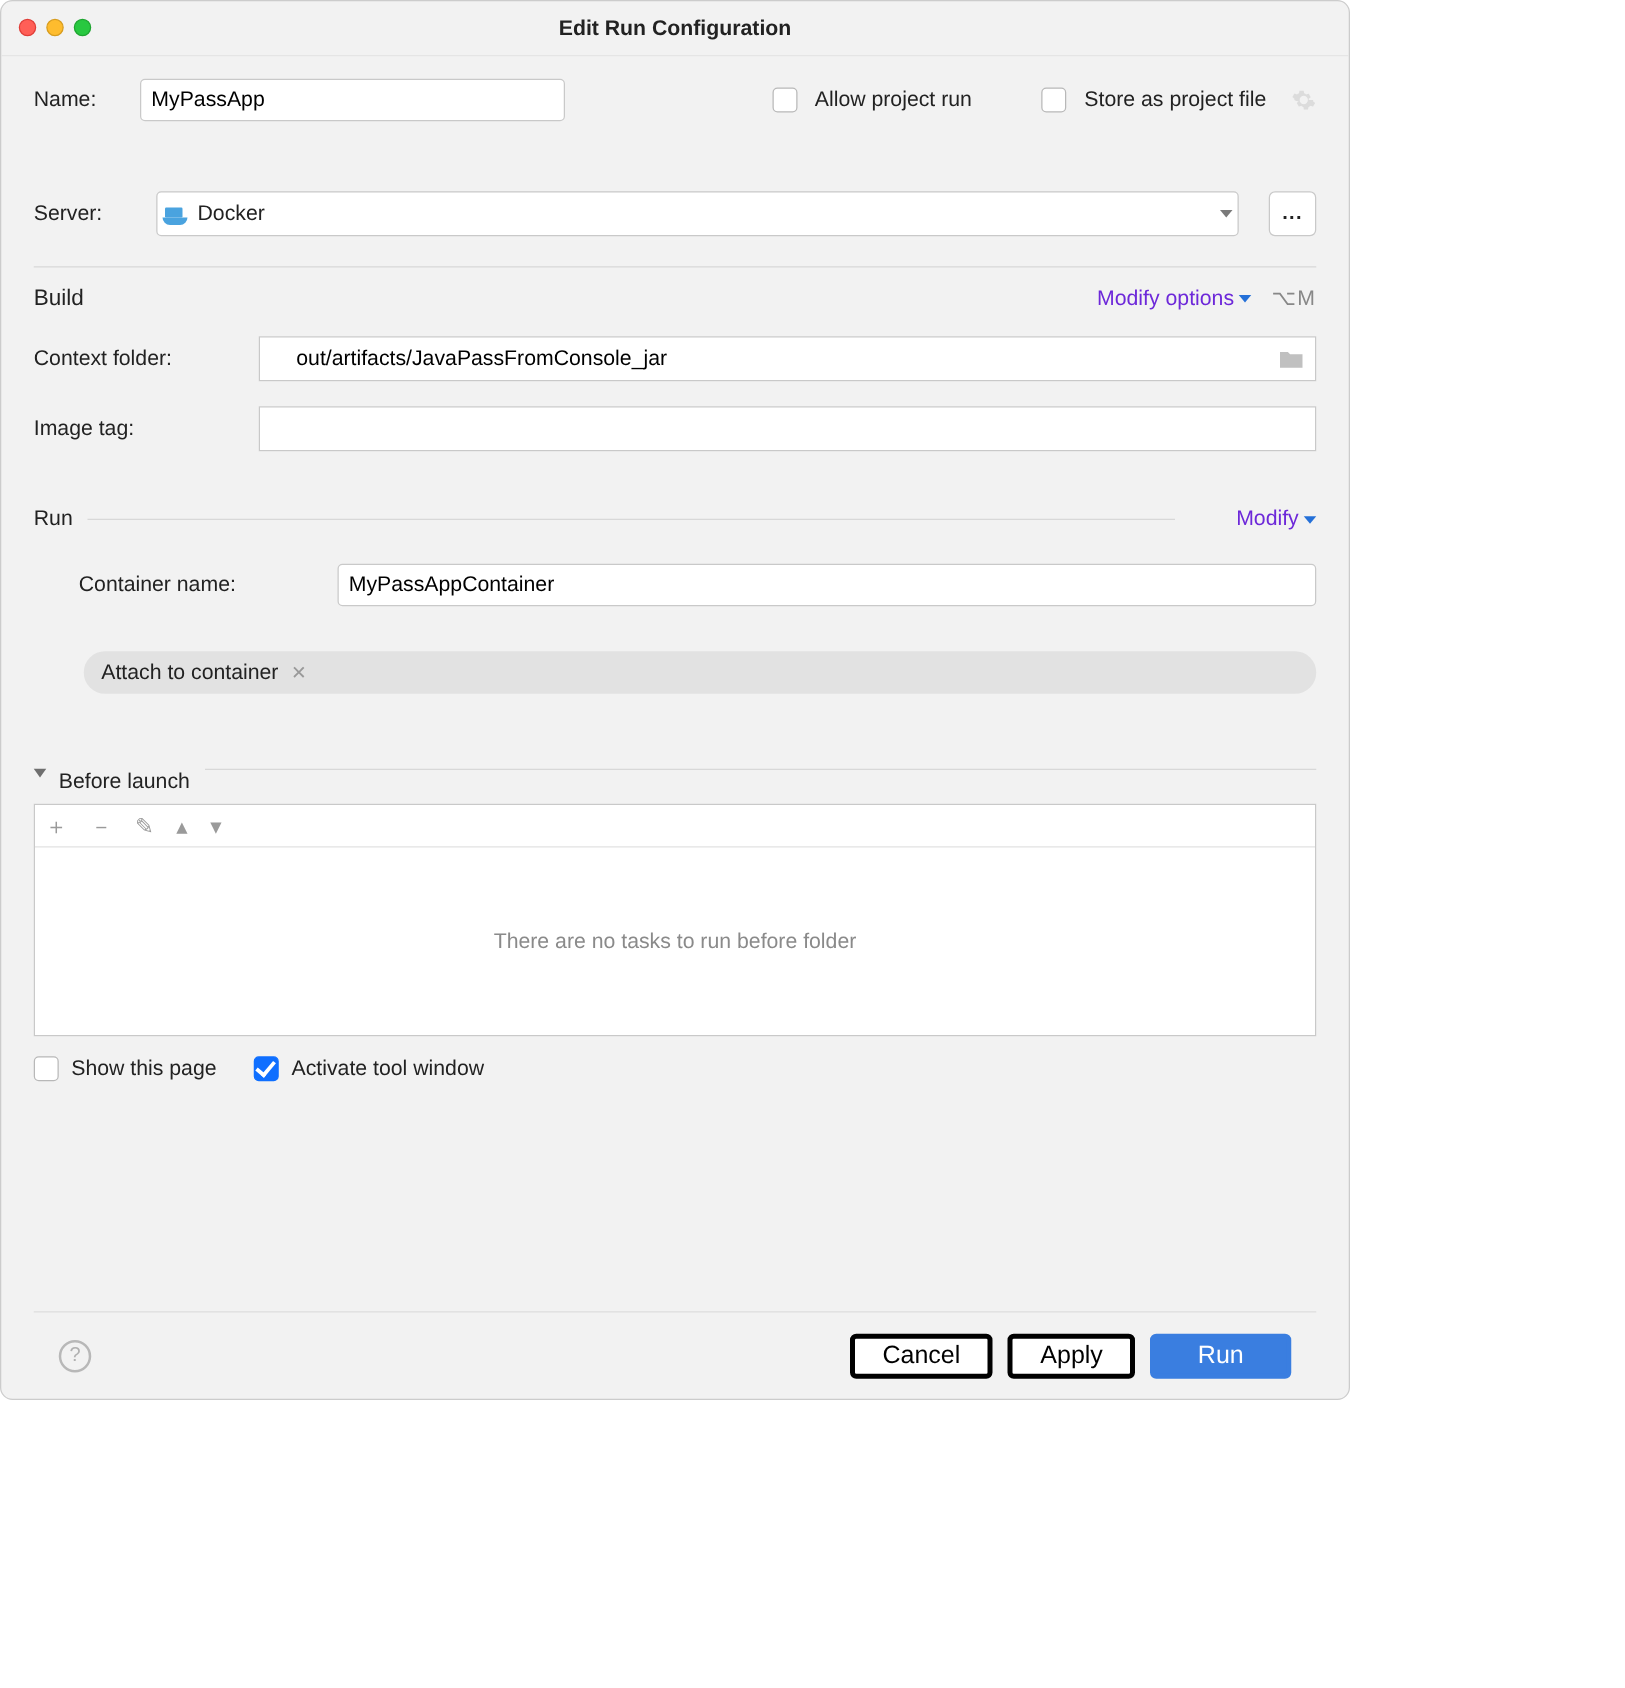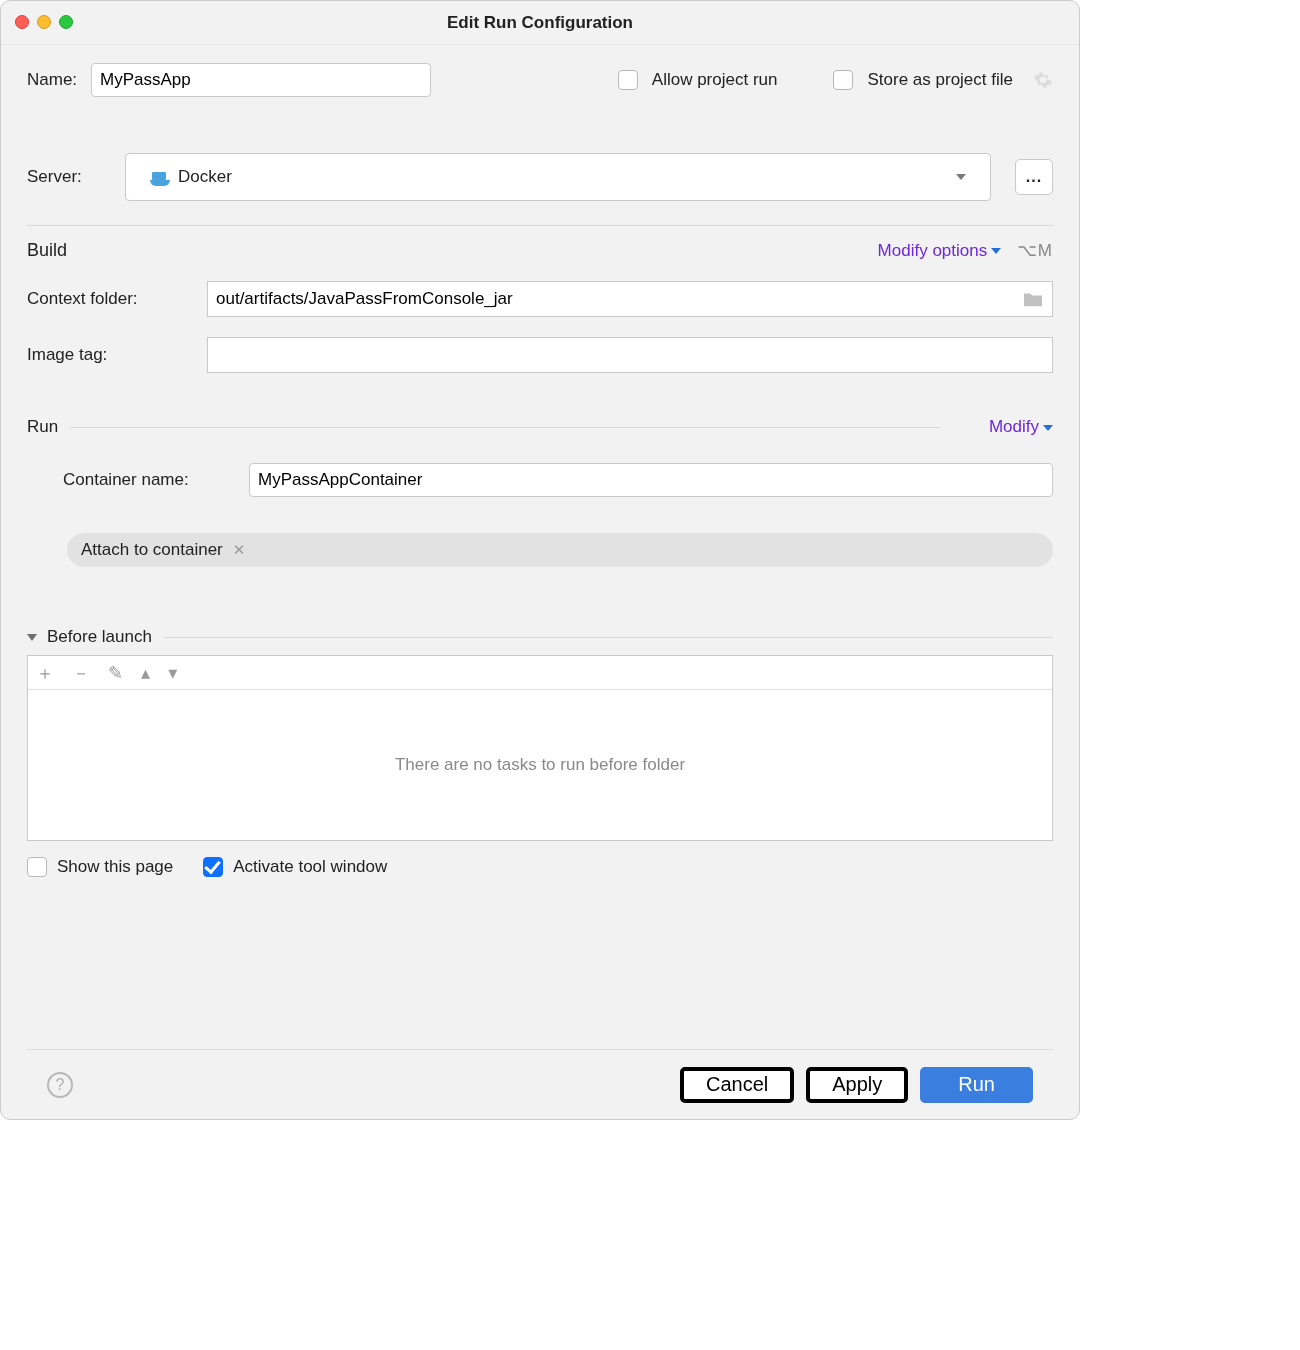--- a/index.html
+++ b/index.html
@@ -8,48 +8,48 @@
 .titlebar { height: 44px; display: flex; align-items: center; position: relative; border-bottom: 1px solid #e5e5e5; }
 .traffic { display: flex; gap: 8px; position: absolute; left: 14px; top: 14px; }
 .dot { width: 14px; height: 14px; border-radius: 50%; }
 .dot.red { background: #ff5f57; border: 1px solid #e03e38; }
 .dot.yel { background: #febc2e; border: 1px solid #d79c1e; }
 .dot.grn { background: #28c840; border: 1px solid #1fa531; }
 .title { margin: 0 auto; font-weight: 600; font-size: 17px; }
 .content { flex: 1; padding: 18px 26px 0 26px; overflow: hidden; display: flex; flex-direction: column; }
 .row { display: flex; align-items: center; }
 .lbl { font-size: 17px; }
-input[type=text] { height: 34px; padding: 0 8px; font-size: 17px; border: 1px solid #c9c9c9; border-radius: 4px; background: #fff; }
+input[type=text] { height: 34px; padding: 0 8px; font-size: 17px; border: 1px solid #c9c9c9; border-radius: 4px; background: #fff; margin-left: 21px; }
 .chk { width: 20px; height: 20px; border: 1px solid #b8b8b8; border-radius: 4px; background: #fff; flex-shrink: 0; }
 .chk.on { background: #0f6fff; border-color: #0f6fff; position: relative; }
 .chk.on::after { content: ""; position: absolute; left: 4px; top: 0px; width: 6px; height: 12px; border: solid #fff; border-width: 0 3px 3px 0; transform: rotate(40deg); }
 .gear { width: 20px; height: 20px; color: #c5c5c5; }
 .hr { height: 1px; background: #d8d8d8; margin: 24px 0 14px; }
 .section-hdr { display: flex; align-items: center; justify-content: space-between; }
 .section-title { font-size: 18px; font-weight: 400; }
 .link { color: #6d28d9; font-size: 17px; cursor: pointer; padding-left: 37px; }
 .chev-sm { display:inline-block; width:0; height:0; border-left:5px solid transparent; border-right:5px solid transparent; border-top:6px solid #7a7a7a; margin-left:4px; vertical-align: middle; }
 .chev-sm.link-c { border-top-color:#2470d8; }
 .field-row { display:flex; align-items:center; margin-top: 20px; }
 .field-lbl { width: 180px; font-size: 17px; }
 .field-input { flex:1; height: 36px; border:1px solid #c9c9c9; background:#fff; display:flex; align-items:center; }
 .field-input input { border:none; flex:1; height:100%; font-size:17px; padding:0 8px; background:transparent; outline:none; }
 .folder-ico { width:22px; height:18px; margin: 0 8px; color:#c0c0c0; }
 .drop-btn { width: 34px; border-left:1px solid #c9c9c9; height:100%; display:flex; align-items:center; justify-content:center; }
-.select { flex:1; height:48px; border:1px solid #c9c9c9; border-radius:4px; background:#fff; display:flex; align-items:center; padding:0 24px; }
+.select { flex:1; height:36px; border:1px solid #c9c9c9; border-radius:4px; background:#fff; display:flex; align-items:center; padding:0 4px; }
 .docker-ico { width:22px; height:18px; margin-right:6px; position:relative; }
 .docker-ico::before { content:""; position:absolute; left:2px; top:4px; width:14px; height:8px; background:#4aa3df; border-radius:1px; }
 .docker-ico::after { content:""; position:absolute; left:0; bottom:0; width:20px; height:6px; background:#4aa3df; border-radius:0 0 10px 10px; }
 .more-btn { width: 38px; height:36px; margin-left:10px; border:1px solid #c9c9c9; border-radius:5px; background:#fff; display:flex; align-items:center; justify-content:center; font-size:16px; font-weight:bold; letter-spacing:1px; }
 .run-hdr { display:flex; align-items:center; margin-top: 44px; }
 .run-hdr .line { flex:1; height:1px; background:#d8d8d8; margin:0 12px; }
 .container-input { flex:1; height:40px; border:2.5px solid #8eb9ee; border-radius:3px; background:#fff; padding:0 10px; font-size:17px; outline:none; }
 .tag { display:inline-flex; align-items:center; background:#e2e2e2; border-radius:18px; padding: 7px 14px; font-size:17px; margin-left:40px; margin-top:36px; }
 .tag-x { margin-left:10px; color:#999; font-size:15px; }
-.before-hdr { display:flex; align-items:center; margin-top: 60px; }
+.before-hdr { display:flex; align-items:flex-start; margin-top: 60px; }
 .before-hdr .tri { width:0; height:0; border-left:5px solid transparent; border-right:5px solid transparent; border-top:7px solid #6f6f6f; margin-right:10px; }
 .before-hdr .line { flex:1; height:1px; background:#d8d8d8; margin-left:12px; }
 .before-box { border:1px solid #c9c9c9; background:#fff; margin-top:8px; }
 .toolbar { height:34px; border-bottom:1px solid #e2e2e2; display:flex; align-items:center; padding:0 8px; gap:18px; color:#9a9a9a; }
 .toolbar span { font-size:18px; cursor:pointer; }
 .empty { height:150px; display:flex; align-items:center; justify-content:center; color:#8a8a8a; font-size:17px; }
 .bottom-chk { display:flex; align-items:center; gap:10px; margin-top:16px; }
 .footer { height:70px; border-top:1px solid #ddd; display:flex; align-items:center; padding:0 20px; margin-top:auto; }
 .help { width:26px; height:26px; border:2px solid #b8b8b8; border-radius:50%; color:#b0b0b0; display:flex; align-items:center; justify-content:center; font-size:16px; }
 .btn { height:36px; padding:0 22px; border:4px solid #000000; border-radius:5px; background:#fff; font-size:20px; margin-left:12px; cursor:pointer; }

